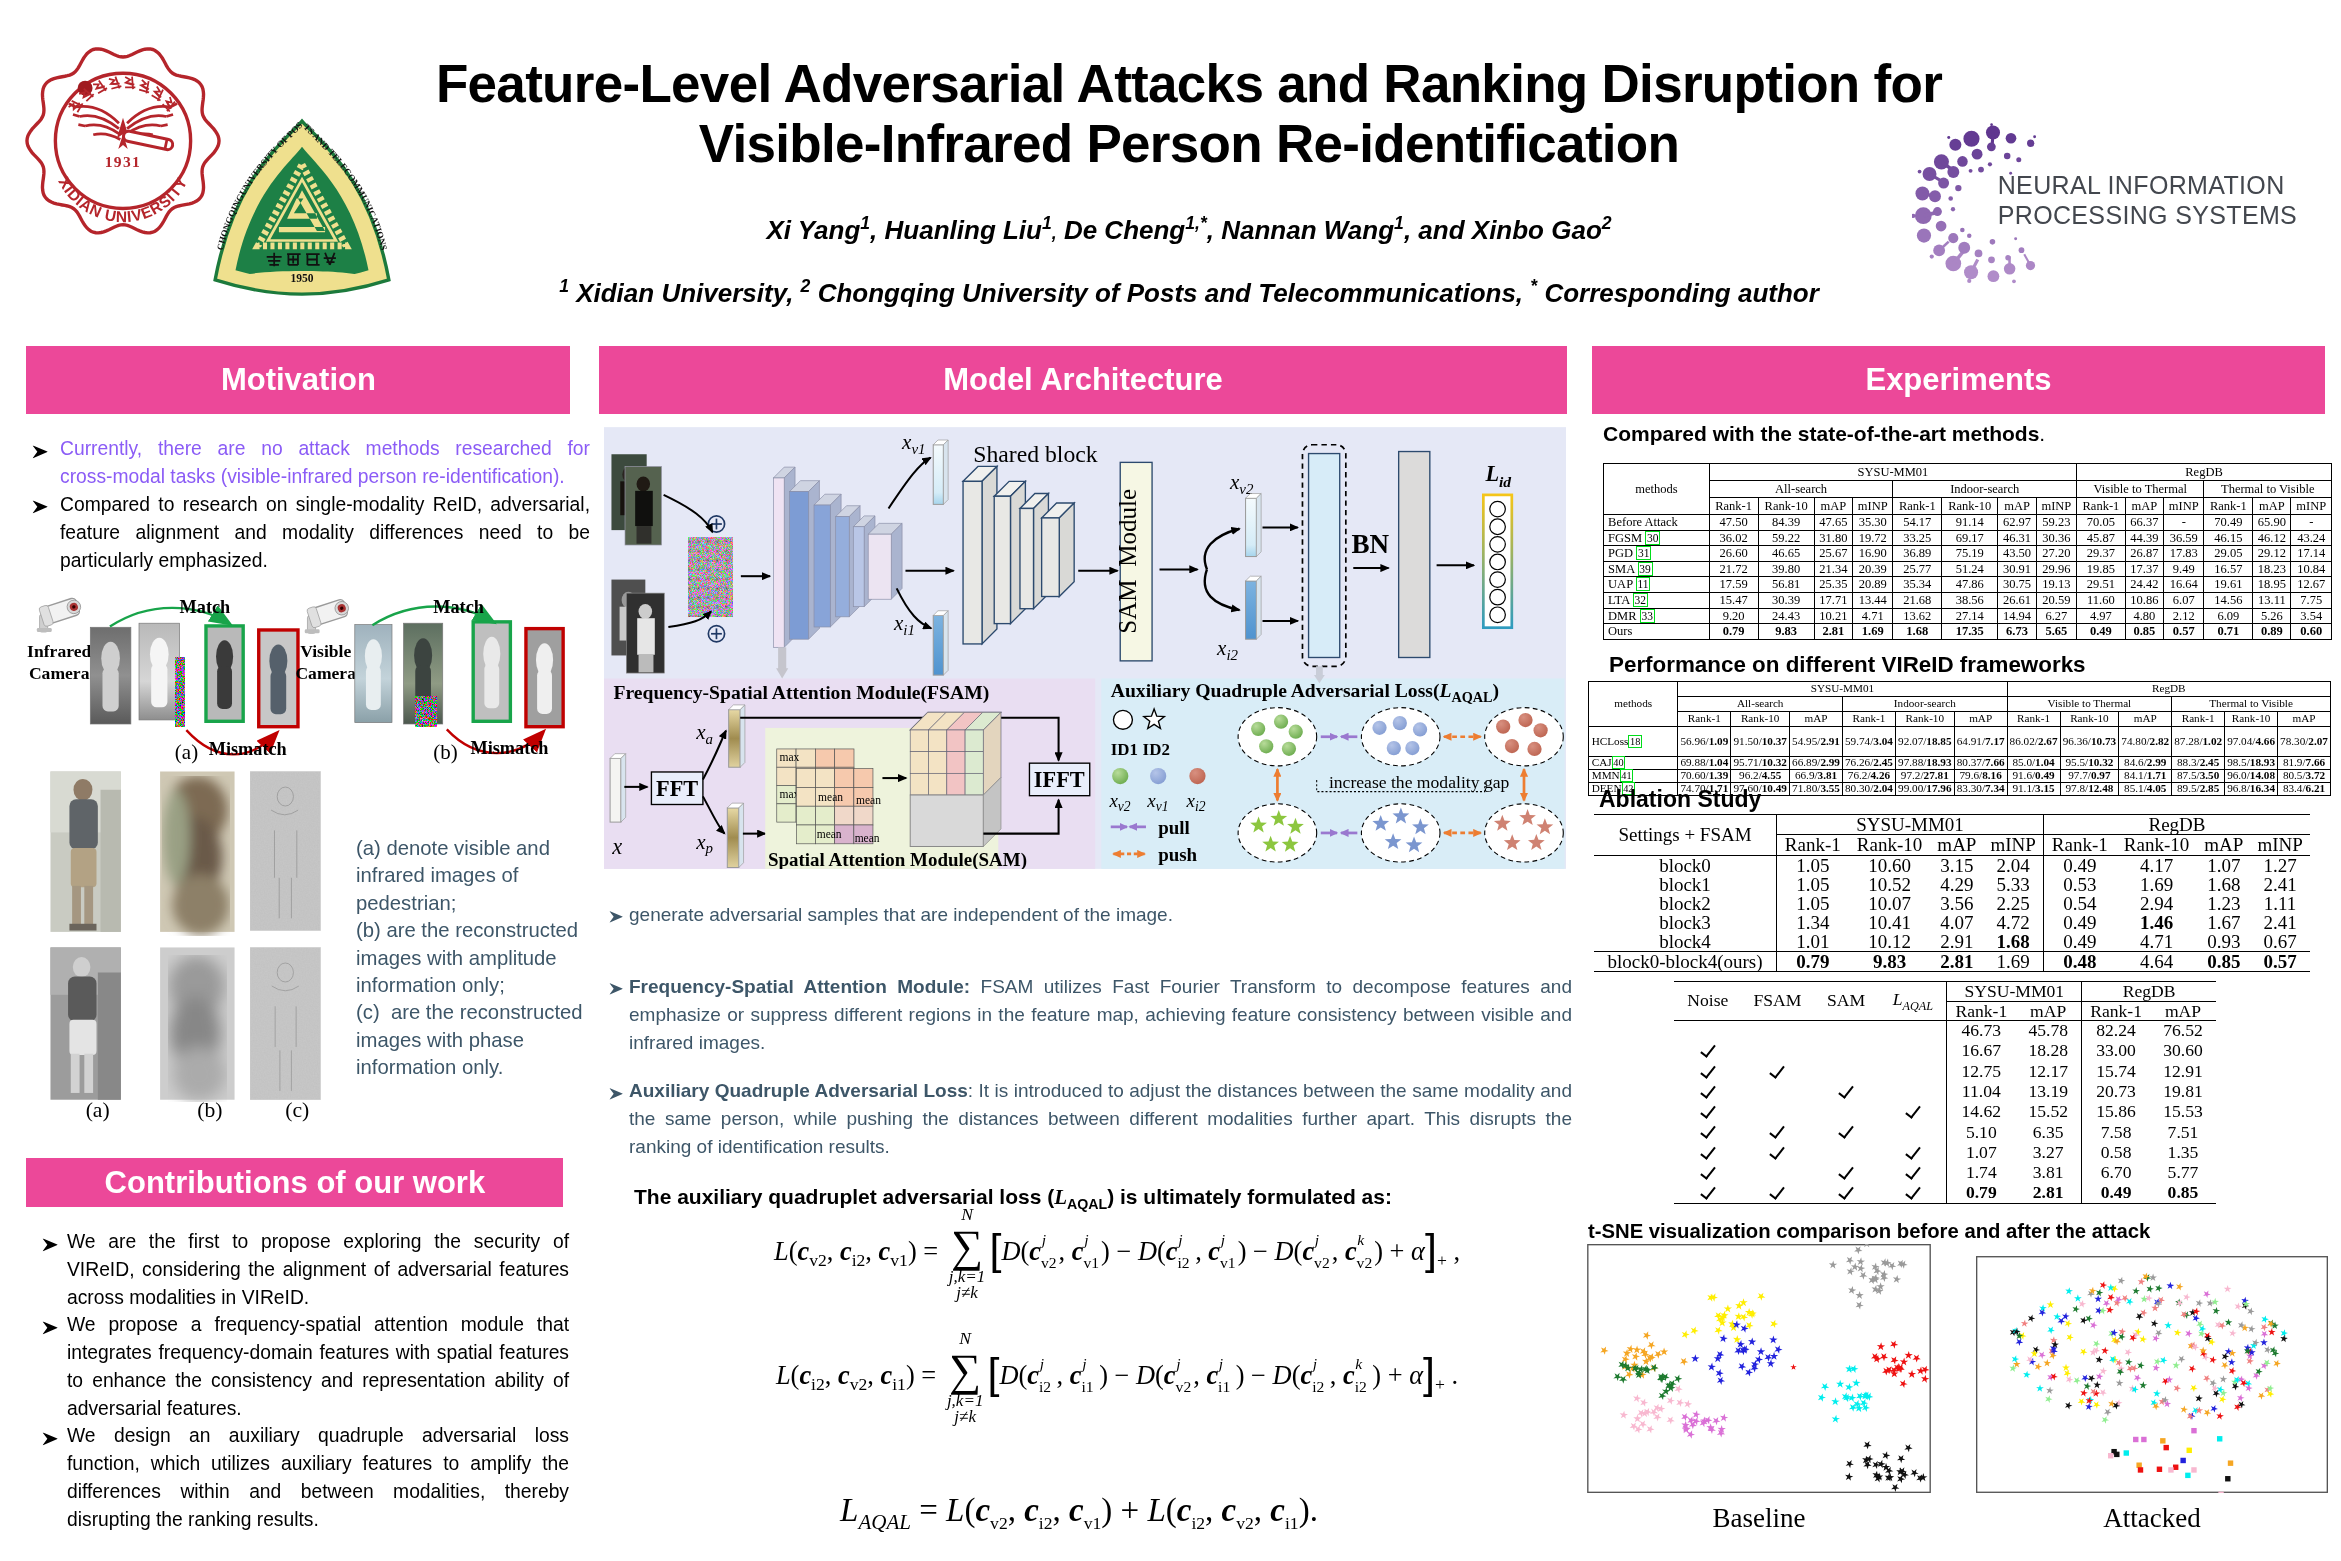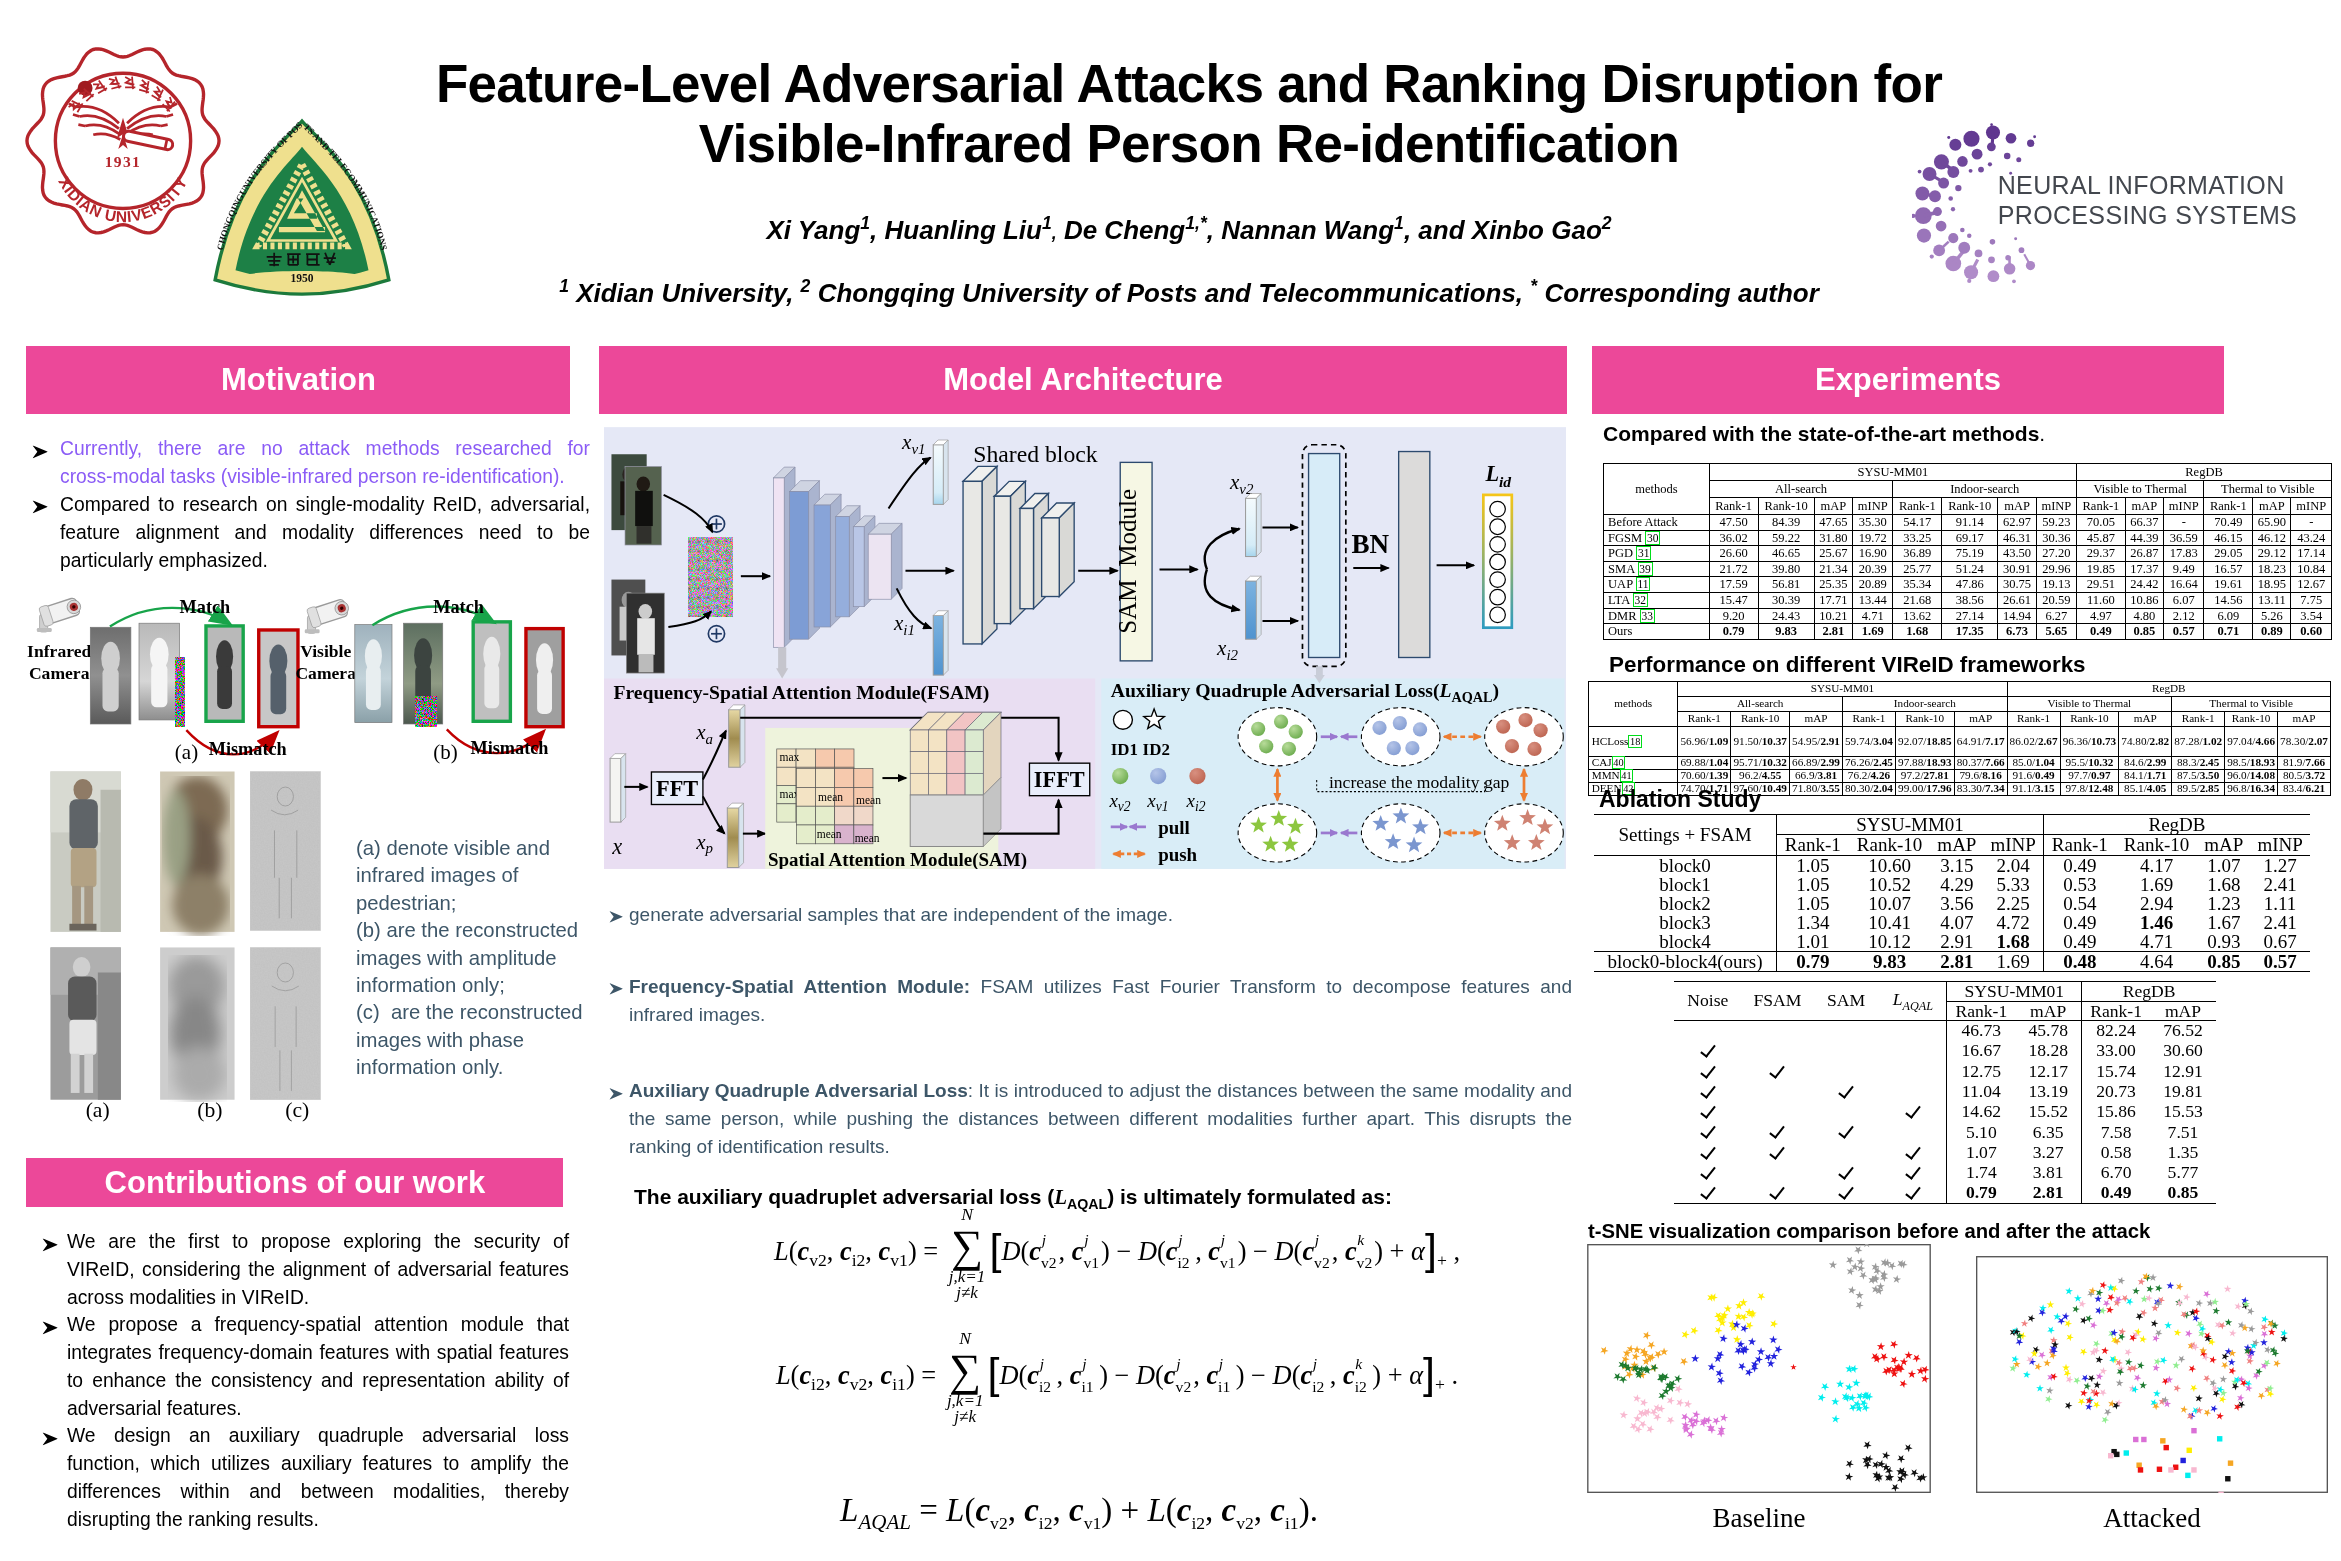--- a/index.html
+++ b/index.html
@@ -156,21 +156,21 @@
     <circle cx="152.5" cy="200.7" r="2.2" fill="#9c77bb"></circle>
     <text x="126" y="134" font-family="Liberation Sans" font-size="37" fill="#43474e" letter-spacing="0.5">NEURAL INFORMATION</text>
     <text x="126" y="179" font-family="Liberation Sans" font-size="37" fill="#43474e" letter-spacing="0.5">PROCESSING SYSTEMS</text>
   </svg>
 <div class="abs" style="left:420px;top:54px;width:1538px;text-align:center;font-weight:bold;font-size:53px;line-height:60px;letter-spacing:-0.7px;">Feature-Level Adversarial Attacks and Ranking Disruption for<br>Visible-Infrared Person Re-identification</div>
 <div class="abs" style="left:420px;top:213px;width:1538px;text-align:center;font-weight:bold;font-style:italic;font-size:26px;">Xi Yang<sup style="font-size:17.6px">1</sup>, Huanling Liu<sup style="font-size:17.6px">1</sup><span style="font-size:17.6px">,</span> De Cheng<sup style="font-size:17.6px">1,*</sup>, Nannan Wang<sup style="font-size:17.6px">1</sup>, and Xinbo Gao<sup style="font-size:17.6px">2</sup></div>
 <div class="abs" style="left:352px;top:276px;width:1674px;text-align:center;font-weight:bold;font-style:italic;font-size:26px;"><sup style="font-size:17.6px">1</sup> Xidian University, <sup style="font-size:17.6px">2</sup> Chongqing University of Posts and Telecommunications, <sup style="font-size:17.6px">*</sup> Corresponding author</div>
 
 <div class="bar" style="left:26.4px;top:346px;width:544px;">Motivation</div>
 <div class="bar" style="left:599px;top:346px;width:968px;">Model Architecture</div>
-<div class="bar" style="left:1592px;top:346px;width:632px;">Experiments</div>
+<div class="bar" style="left:1592px;top:346px;width:733px;">Experiments</div>
 <div class="bar" style="left:26.4px;top:1158px;width:537px;height:49px;line-height:49px;">Contributions of our work</div>
 <div class="abs" style="left:31px;top:444px;"><span class="arrbul" style="background:#000;transform:scale(0.85)"></span></div>
 <div class="abs" style="left:60px;top:435px;width:530px;font-size:19.3px;line-height:28px;color:#8b5cf6;">
     <div style="text-align:justify;text-align-last:justify;">Currently, there are no attack methods researched for</div>
     <div style="">cross-modal tasks (visible-infrared person re-identification).</div>
   </div>
 <div class="abs" style="left:31px;top:499px;"><span class="arrbul" style="background:#000;transform:scale(0.85)"></span></div>
 <div class="abs" style="left:60px;top:491px;width:530px;font-size:19.3px;line-height:28px;color:#000;">
     <div style="text-align:justify;text-align-last:justify;">Compared to research on single-modality ReID, adversarial,</div>
     <div style="text-align:justify;text-align-last:justify;">feature alignment and modality differences need to be</div>
@@ -685,20 +685,21 @@
 <path d="M1052 521 L 1052 538 L 1300 538 L 1300 521" fill="none" stroke="#000" stroke-width="1.5" stroke-dasharray="3 3"></path>
 <text x="1070" y="532" font-family="Liberation Serif" font-size="26">increase the modality gap</text>
 </svg>
 <div class="abs" style="left:607px;top:909px;"><span class="arrbul" style="background:#3d5668;transform:scale(0.75)"></span></div>
 <div class="abs" style="left:629px;top:901px;width:943px;font-size:19px;line-height:28px;color:#3d5668;">
     <div style="">generate adversarial samples that are independent of the image.</div>
   </div>
 <div class="abs" style="left:607px;top:981px;"><span class="arrbul" style="background:#3d5668;transform:scale(0.75)"></span></div>
 <div class="abs" style="left:629px;top:973px;width:943px;font-size:19px;line-height:28px;color:#3d5668;">
     <div style="text-align:justify;text-align-last:justify;"><b>Frequency-Spatial Attention Module:</b> FSAM utilizes Fast Fourier Transform to decompose features and</div>
+    <div style="text-align:justify;text-align-last:justify;">emphasize or suppress different regions in the feature map, achieving feature consistency between visible and</div>
     <div style="">infrared images.</div>
   </div>
 <div class="abs" style="left:607px;top:1086px;"><span class="arrbul" style="background:#3d5668;transform:scale(0.75)"></span></div>
 <div class="abs" style="left:629px;top:1077px;width:943px;font-size:19px;line-height:28px;color:#3d5668;">
     <div style="text-align:justify;text-align-last:justify;"><b>Auxiliary Quadruple Adversarial Loss</b>: It is introduced to adjust the distances between the same modality and</div>
     <div style="text-align:justify;text-align-last:justify;">the same person, while pushing the distances between different modalities further apart. This disrupts the</div>
     <div style="">ranking of identification results.</div>
   </div>
 <div class="abs blk" style="left:634px;top:1185px;width:932px;font-size:21px;font-weight:bold;">The auxiliary quadruplet adversarial loss (<span class="serif" style="font-style:italic">L</span><sub style="font-size:14.2px">AQAL</sub>) is ultimately formulated as:</div>
 <style>.fx{font-family:"Liberation Serif",serif;font-size:26.4px;} .fx sub{font-size:17.6px;} .fx .ss{display:inline-block;position:relative;width:17.6px;height:30px;vertical-align:-9.5px;} .fx .ss sup{position:absolute;left:0.7px;top:-8.1px;font-size:15.6px;font-style:italic;} .fx .ss sub{position:absolute;left:0px;bottom:-2.7px;font-size:15.6px;} .fx .brk{font-size:43px;font-weight:100;vertical-align:-4.1px;font-family:"Liberation Sans";}</style>

